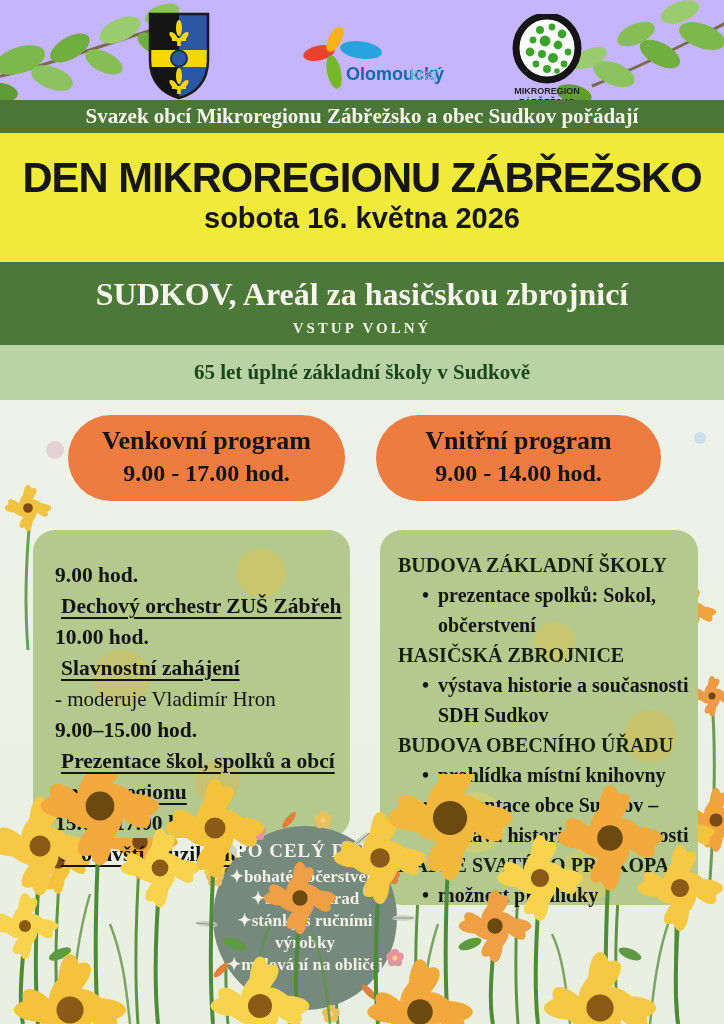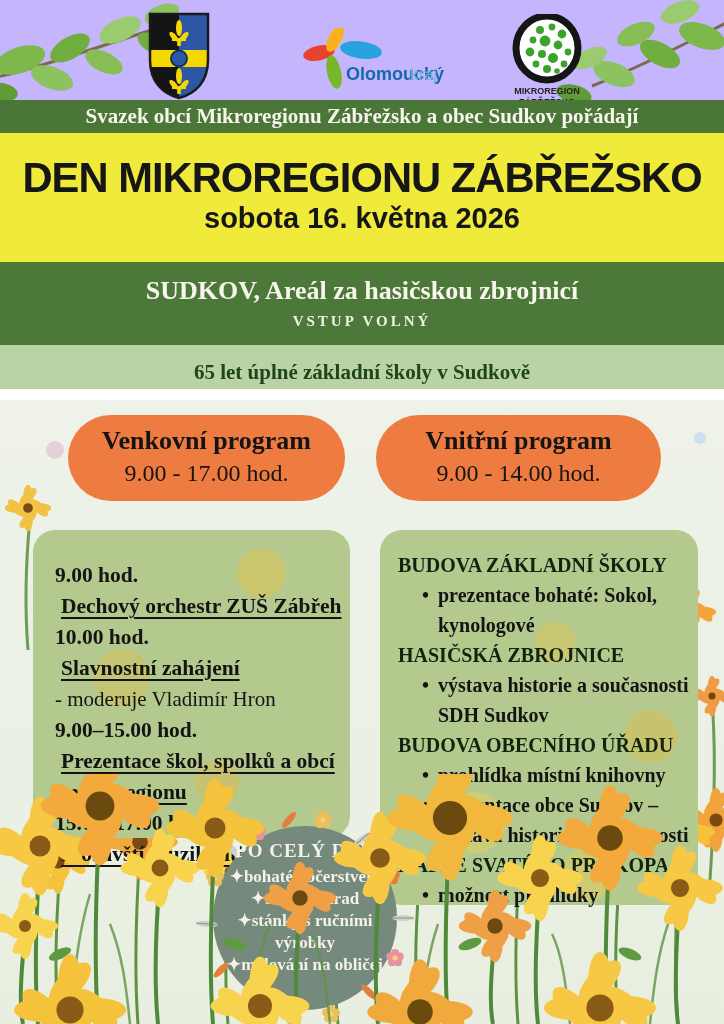--- a/index.html
+++ b/index.html
@@ -19,36 +19,36 @@
   
   .organizer-bar{left:0;top:100px;width:724px;height:33px;background:#4a7638;
     color:#f7f5ec;font-weight:bold;font-size:21px;line-height:33px;text-align:center;z-index:5;}
   .yellow-band{left:0;top:133px;width:724px;height:129px;background:#f0ea3b;z-index:5;text-align:center;}
   .main-title{margin-top:20px;font-family:"Liberation Sans",sans-serif;font-weight:bold;
     font-size:43px;letter-spacing:-1px;color:#161616;transform:scaleX(.97);white-space:nowrap;}
   .main-date{font-family:"Liberation Sans",sans-serif;font-weight:bold;
     font-size:29px;color:#161616;}
   .venue-band{left:0;top:262px;width:724px;height:83px;background:#4c793a;z-index:5;
     text-align:center;color:#f7f5ec;}
-  .venue-line{padding-top:14px;font-weight:bold;font-size:26px;}
+  .venue-line{padding-top:14px;font-weight:bold;font-size:32px;}
   .admission-line{margin-top:7px;font-weight:bold;font-size:15px;letter-spacing:3px;color:#eef3e4;}
-  .anniv-band{left:0;top:345px;width:724px;height:44px;background:#b9d3a4;z-index:5;
+  .anniv-band{left:0;top:345px;width:724px;height:55px;background:#b9d3a4;z-index:5;
     text-align:center;line-height:55px;font-weight:bold;font-size:21px;color:#1e461e;}
 
   
   .floral-bg{left:0;top:400px;width:724px;height:624px;z-index:0;
     background:linear-gradient(#eef2e9,#e8efe0);}
 
   
   .pill{top:415px;height:86px;background:#ee7c40;border-radius:43px;z-index:6;
     text-align:center;color:#141414;}
   .pill-left{left:68px;width:277px;}
   .pill-right{left:376px;width:285px;}
   .pill-title{margin-top:11px;font-weight:bold;font-size:26px;}
-  .pill-hours{margin-top:4px;font-weight:normal;font-size:24px;}
+  .pill-hours{margin-top:4px;font-weight:bold;font-size:24px;}
 
   
   .program-box{top:530px;border-radius:22px;z-index:6;background-color:#b4c98e;}
   .box-left{left:33px;width:317px;height:308px;padding:30px 8px 0 22px;box-sizing:border-box;
     background-image:
       radial-gradient(circle at 72% 14%, rgba(230,195,70,.45) 0 24px, rgba(230,195,70,0) 25px),
       radial-gradient(circle at 28% 48%, rgba(226,186,62,.35) 0 28px, rgba(226,186,62,0) 29px),
       radial-gradient(circle at 58% 82%, rgba(228,182,72,.40) 0 22px, rgba(228,182,72,0) 23px);}
   .box-right{left:380px;width:318px;height:375px;padding:20px 8px 0 18px;box-sizing:border-box;
     background-image:
@@ -284,21 +284,21 @@
   <div class="pline note">- moderuje Vladimír Hron</div>
   <div class="pline time">9.00–15.00 hod.</div>
   <div class="pline event">Prezentace škol, spolků a obcí mikroregionu</div>
   <div class="pline time">15.00–17.00 hod.</div>
   <div class="pline event">Moravští muzikanti</div>
 </div>
 
 <div class="abs program-box box-right">
   <div class="iheading">BUDOVA ZÁKLADNÍ ŠKOLY</div>
   <ul class="ibullets">
-    <li>prezentace bohaté: Sokol, kynologové</li>
+    <li>prezentace spolků: Sokol, občerstvení</li>
   </ul>
   <div class="iheading">HASIČSKÁ ZBROJNICE</div>
   <ul class="ibullets">
     <li>výstava historie a současnosti SDH Sudkov</li>
   </ul>
   <div class="iheading">BUDOVA OBECNÍHO ÚŘADU</div>
   <ul class="ibullets">
     <li>prohlídka místní knihovny</li>
     <li>prezentace obce Sudkov – výstava historie a současnosti</li>
   </ul>

